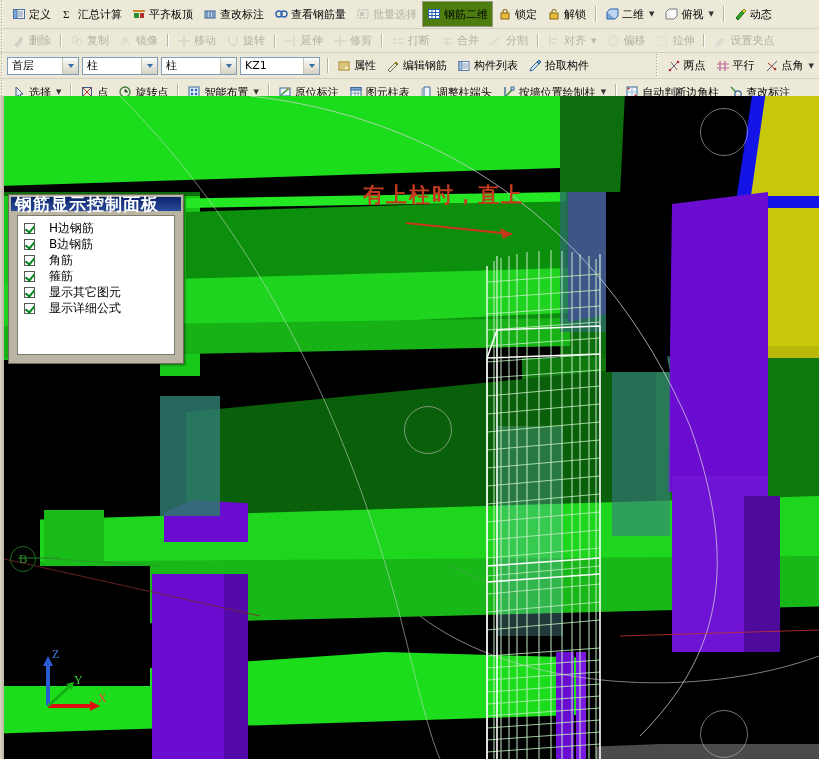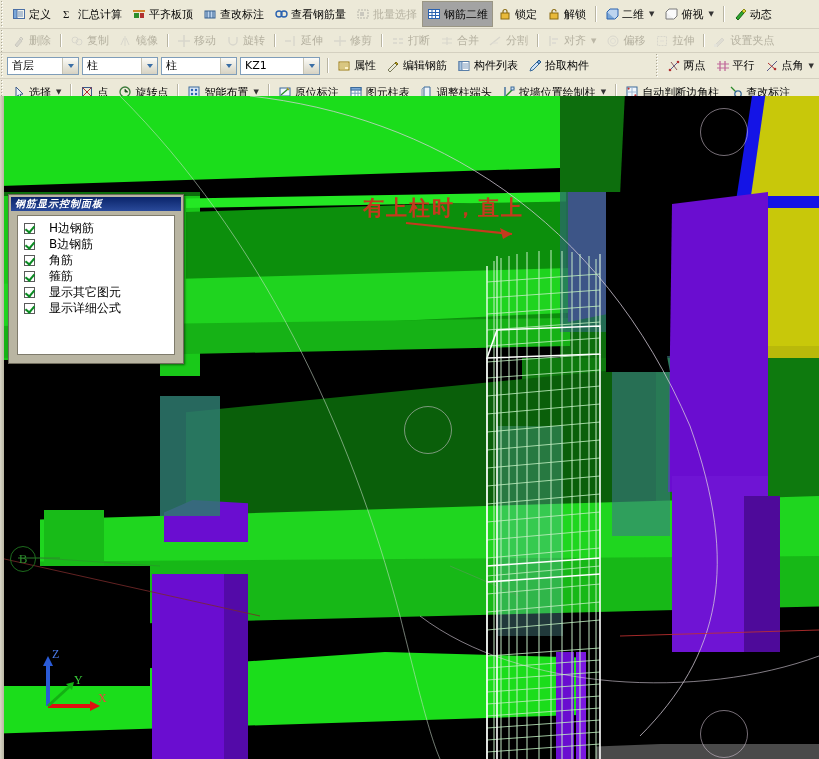--- a/index.html
+++ b/index.html
@@ -23,21 +23,21 @@
         background-position:1px 1px,0px 0px;
         background-repeat:repeat-y,repeat-y;}
   .sep{width:1px;height:60%;background:#b9b5a2;margin:0 4px;flex:0 0 1px;
        box-shadow:1px 0 0 #fff;}
 
   .tbtn{display:inline-flex;align-items:center;gap:3px;
         padding:1px 4px;height:90%;box-sizing:border-box;
         font-size:11px;color:#000;cursor:default;border:1px solid transparent;}
   .tbrow.r1 .tbtn{font-size:11px;}
   .tbtn.dis{color:#b5b1a0;}
-  .tbtn.sel{border:1px solid #9a9684;background:#a3a3a3;}
+  .tbtn.sel{border:1px solid #9a9684;background:#4d7c0f;}
   .tbtn .cap{line-height:1;}
   .caret{font-size:7px;margin-left:2px;color:#333;}
   .tbtn.dis .caret{color:#bbb7a6;}
 
   
   .ico{width:14px;height:14px;flex:0 0 14px;position:relative;display:inline-block;}
   .ico svg{display:block;width:14px;height:14px;}
   .dis .ico{opacity:.40;filter:grayscale(1);}
 
   
@@ -76,22 +76,22 @@
   .gridcirc{position:absolute;border:1px solid rgba(215,200,215,.55);border-radius:50%;}
 
   
   #triad{position:absolute;left:30px;top:652px;width:80px;height:80px;}
 
   
   #rbpanel{position:absolute;left:8px;top:98px;width:176px;height:170px;
            background:#b9b5a2;border:1px solid #6f6b5c;box-sizing:border-box;
            padding:2px;box-shadow:1px 1px 2px rgba(0,0,0,.5);}
   #rbpanel .ttl{height:14px;background:linear-gradient(180deg,#0a246a,#2a4a9a);
-                color:#fff;font-size:10px;font-weight:bold;line-height:14px;
-                padding-left:4px;letter-spacing:1px;font-style:italic;}
+                color:#fff;font-size:17px;font-weight:bold;line-height:14px;
+                padding-left:4px;letter-spacing:1px;}
   #rbpanel .body{position:absolute;left:8px;top:20px;right:8px;bottom:8px;
                  background:#fff;border:1px solid #7f7b6c;overflow:hidden;
                  padding:4px 0 0 6px;box-sizing:border-box;}
   .cbrow{display:flex;align-items:center;gap:14px;height:16px;font-size:12px;color:#000;}
   .cb{width:11px;height:11px;flex:0 0 11px;border:1px solid #5a5a5a;background:#fff;
       position:relative;box-sizing:border-box;}
   .cb.on:after{content:"";position:absolute;left:2px;top:0px;width:4px;height:7px;
                border:solid #0a8a22;border-width:0 2px 2px 0;transform:rotate(40deg);}
 </style>
 </head>
@@ -715,21 +715,21 @@
         <path d="M487 486 L600 478"></path>
       </g>
 
       <g stroke="#e9ffe9" fill="none" stroke-width="1.2" opacity="0.9">
         <path d="M497 234 L497 160"></path>
           <path d="M600 230 L600 158"></path>
         <path d="M487 262 L487 170"></path>
       </g>
     </svg>
 
-    <div class="annot" style="left:363px;top:98px;">有上柱时，直上</div>
+    <div class="annot" style="left:363px;top:85px;">有上柱时，直上</div>
     <svg width="819" height="663" style="position:absolute;left:0;top:0;pointer-events:none;">
       <path d="M406 127 L512 138" stroke="#c43a1e" stroke-width="2.2" fill="none"></path>
       <path d="M512 138 L500 132 L503 143 Z" fill="#c43a1e"></path>
     </svg>
 
     <div class="axismark" style="left:10px;top:450px;">B</div>
 
     <svg id="triad" viewBox="0 0 80 80" style="left:30px;top:548px;">
       <path d="M18 62 L18 18" stroke="#2a5bd7" stroke-width="4"></path>
       <path d="M18 12 L13 22 L23 22 Z" fill="#2a5bd7"></path>

